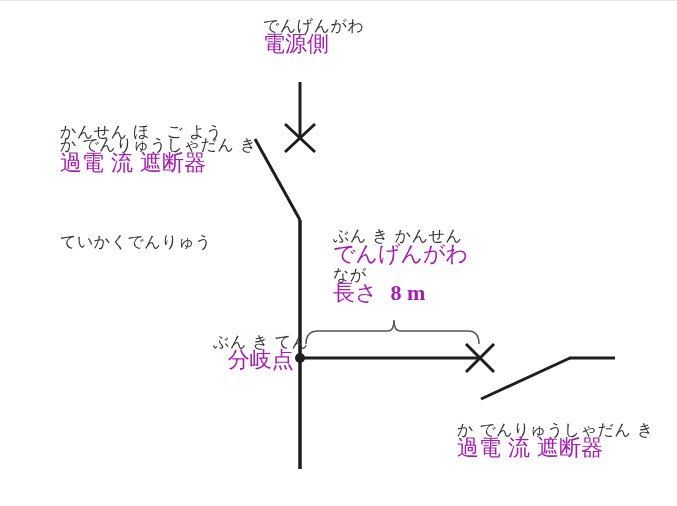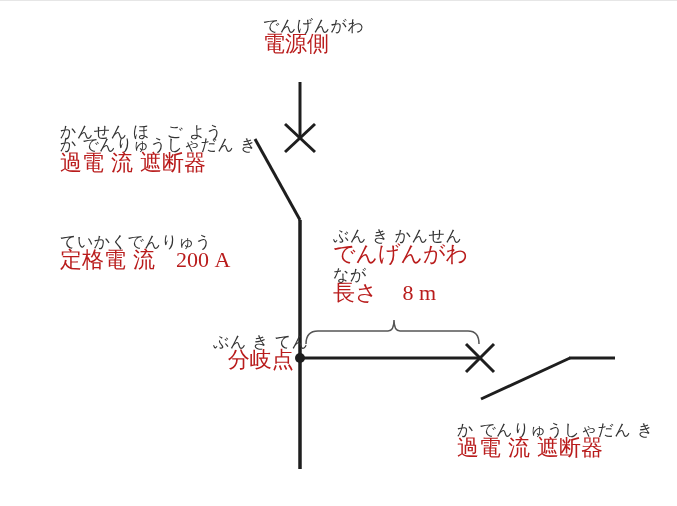--- a/index.html
+++ b/index.html
@@ -2,21 +2,21 @@
 <html><head>
 <meta charset="utf-8">
 <style>
   html, body { margin: 0; padding: 0; }
   body { width: 677px; height: 506px; background: #ffffff; position: relative; overflow: hidden;
          font-family: "DejaVu Sans", sans-serif; color: #222; }
   .topline { position: absolute; left: 0; top: 0; width: 677px; height: 1px; background: #e6e6e6; }
   svg.diagram { position: absolute; left: 0; top: 0; }
   .label { position: absolute; white-space: nowrap; }
   .ruby { font-size: 16px; color: #333; letter-spacing: 0.5px; line-height: 11px; }
-  .main { font-size: 22px; line-height: 26px; color: #b91c1c; }
+  .main { font-size: 22px; line-height: 26px; color: #a21caf; }
   .num { font-family: "Liberation Serif", serif; font-size: 22px; }
 </style>
 </head>
 <body>
 
 <div class="topline"></div>
 
 <svg class="diagram" width="677" height="506">
 
   <line x1="300" y1="82" x2="300" y2="138" stroke="#1e1e1e" stroke-width="3"></line>
@@ -51,33 +51,29 @@
 </div>
 
 <div class="label" style="left:60px; top:126px;">
   <div class="ruby">かんせん ほ　ご よう</div>
   <div class="ruby" style="margin-top:2px;">か でんりゅうしゃだん き</div>
   <div class="main">過電 流 遮断器</div>
 </div>
 
 <div class="label" style="left:60px; top:236px;">
   <div class="ruby">ていかくでんりゅう</div>
-  <div class="main">
-    <span>定格電 流</span>
-    <span class="num" style="margin-left:14px;">200 A</span>
-  </div>
 </div>
 
 <div class="label" style="left:333px; top:230px;">
   <div class="ruby">ぶん き かんせん</div>
   <div class="main">でんげんがわ</div>
   <div class="ruby" style="margin-top:2px;">なが</div>
   <div class="main">
     <span>長さ</span>
-    <span class="num" style="margin-left:18px;">8 m</span>
+    <span class="num" style="margin-left:6px;font-weight:bold;">8 m</span>
   </div>
 </div>
 
 <div class="label" style="left:213px; top:336px;text-align:center;">
   <div class="ruby">ぶん き てん</div>
   <div class="main">分岐点</div>
 </div>
 
 <div class="label" style="left:457px; top:424px;">
   <div class="ruby">か でんりゅうしゃだん き</div>

